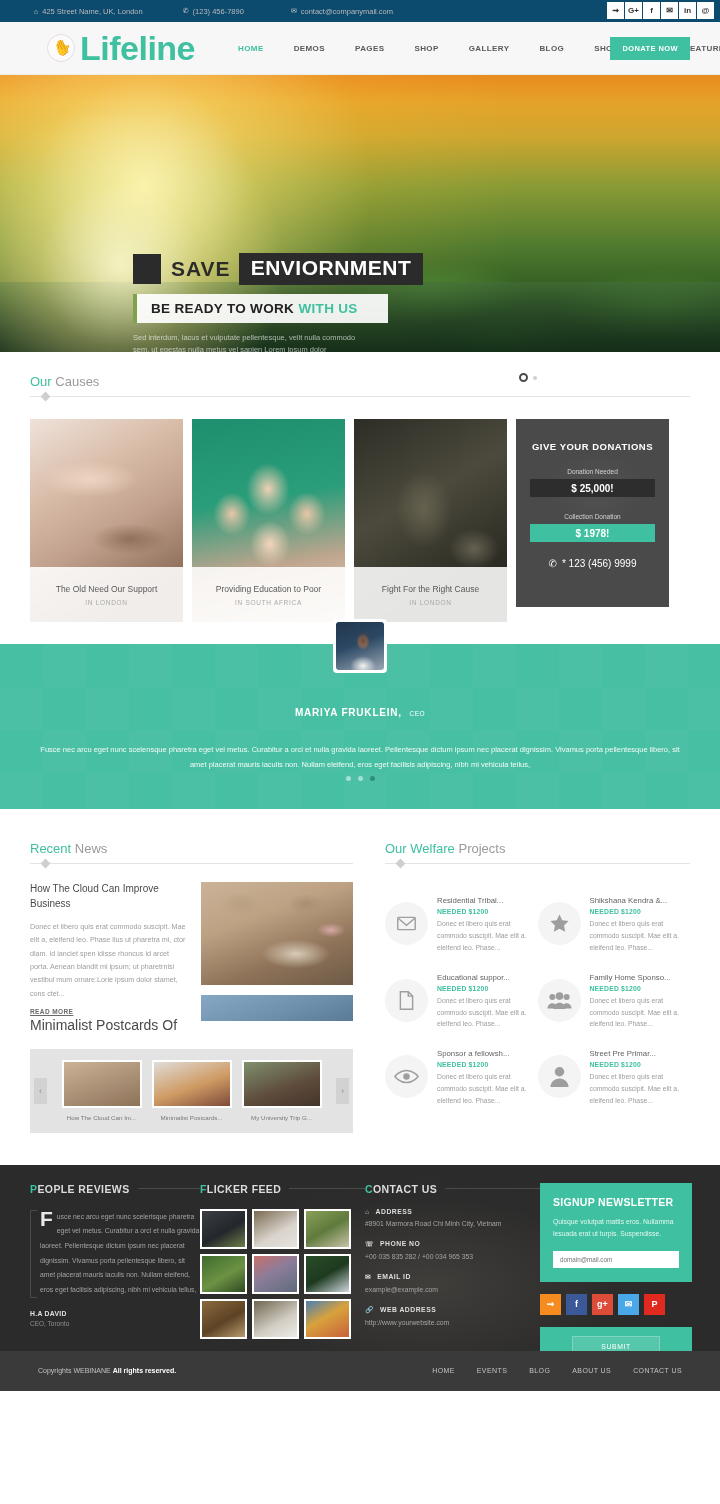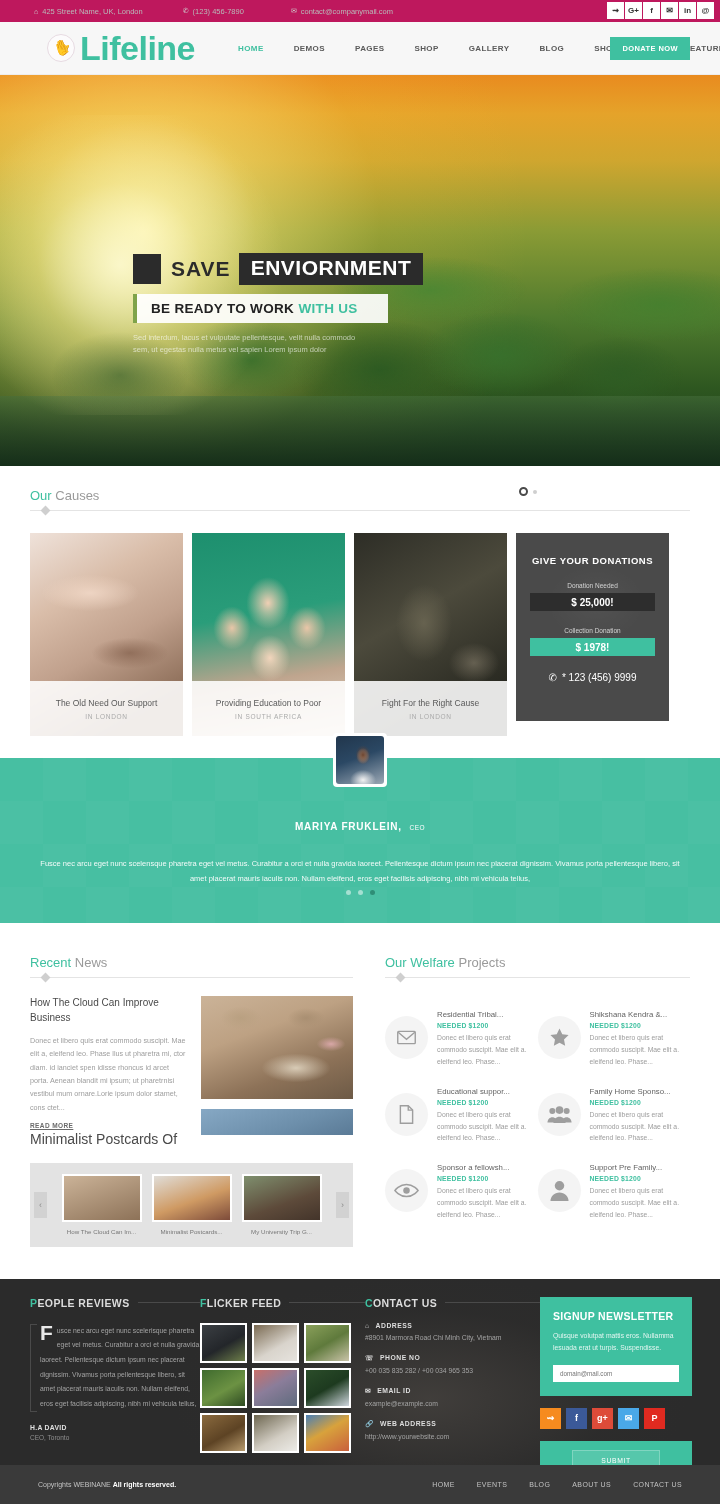--- a/index.html
+++ b/index.html
@@ -5,21 +5,21 @@
   * { box-sizing: border-box; margin: 0; padding: 0; }
   body {
     width: 720px; height: 1504px;
     font-family: "Liberation Sans", sans-serif;
     background: #fff; overflow: hidden; position: relative;
   }
   .page { width: 720px; height: 1504px; position: relative; }
 
   
   .topbar {
-    height: 22px; background: #be185d; color: #b9b9b9;
+    height: 22px; background: #0c4a6e; color: #b9b9b9;
     display: flex; align-items: center; font-size: 7.5px; position: relative;
   }
   .tb-item { display: flex; align-items: center; gap: 4px; white-space: nowrap; }
   .tb-item:nth-child(1) { margin-left: 34px; }
   .tb-item:nth-child(2) { margin-left: 40px; }
   .tb-item:nth-child(3) { margin-left: 47px; }
   .tb-ico { font-size: 7px; color: #cfcfcf; }
   .tb-social { position: absolute; right: 6px; top: 2px; display: flex; gap: 1px; }
   .tb-social span {
     width: 17px; height: 17px; background: #fff; color: #333;
@@ -49,21 +49,21 @@
     letter-spacing: 0.4px; padding: 0 15px; font-weight: 600;
   }
   .nav a.active { color: #3fc0a0; }
   .donate-btn {
     position: absolute; right: 30px; background: #3fc0a0; color: #fff;
     font-size: 7.5px; font-weight: bold; letter-spacing: 0.4px;
     padding: 7px 12px; border: none; cursor: pointer;
   }
 
   
-  .hero { height: 391px; position: relative; overflow: hidden; }
+  .hero { height: 277px; position: relative; overflow: hidden; }
   .hero-bg {
     position: absolute; inset: 0;
     background:
       radial-gradient(circle at 20% 40%, rgba(255,248,190,0.95) 0%, rgba(255,230,120,0.5) 18%, rgba(255,200,60,0.12) 38%, rgba(0,0,0,0) 62%),
       linear-gradient(to bottom, #e98b1f 0%, #e5a32a 10%, #cfa62f 22%, #8a9b35 40%, #4f7a2e 62%, #2e5720 80%, #17351a 100%);
   }
   .hero-trees {
     position: absolute; left: 0; right: 0; top: 120px; bottom: 0;
     background:
       radial-gradient(ellipse 90px 55px at 620px 180px, #2f5d24 0%, rgba(47,93,36,0) 70%),
@@ -589,21 +589,21 @@
         </div>
 
         <div class="wf-item">
           <div class="wf-ico">
             <svg width="19" height="21" viewBox="0 0 20 22" fill="#9e9e9e">
                 <circle cx="10" cy="6" r="5"></circle>
                 <path d="M0.5 22c0-5.2 4.2-9 9.5-9s9.5 3.8 9.5 9z"></path>
               </svg>
           </div>
           <div class="wf-txt">
-            <div class="wf-name">Support Pre Family...</div>
+            <div class="wf-name">Street Pre Primar...</div>
             <div class="wf-need">NEEDED $1200</div>
             <div class="wf-desc">Donec et libero quis erat commodo suscipit. Mae elit a. eleifend leo. Phase...</div>
           </div>
         </div>
 
       </div>
     </div>
   </div>
 
   <div class="footer">

